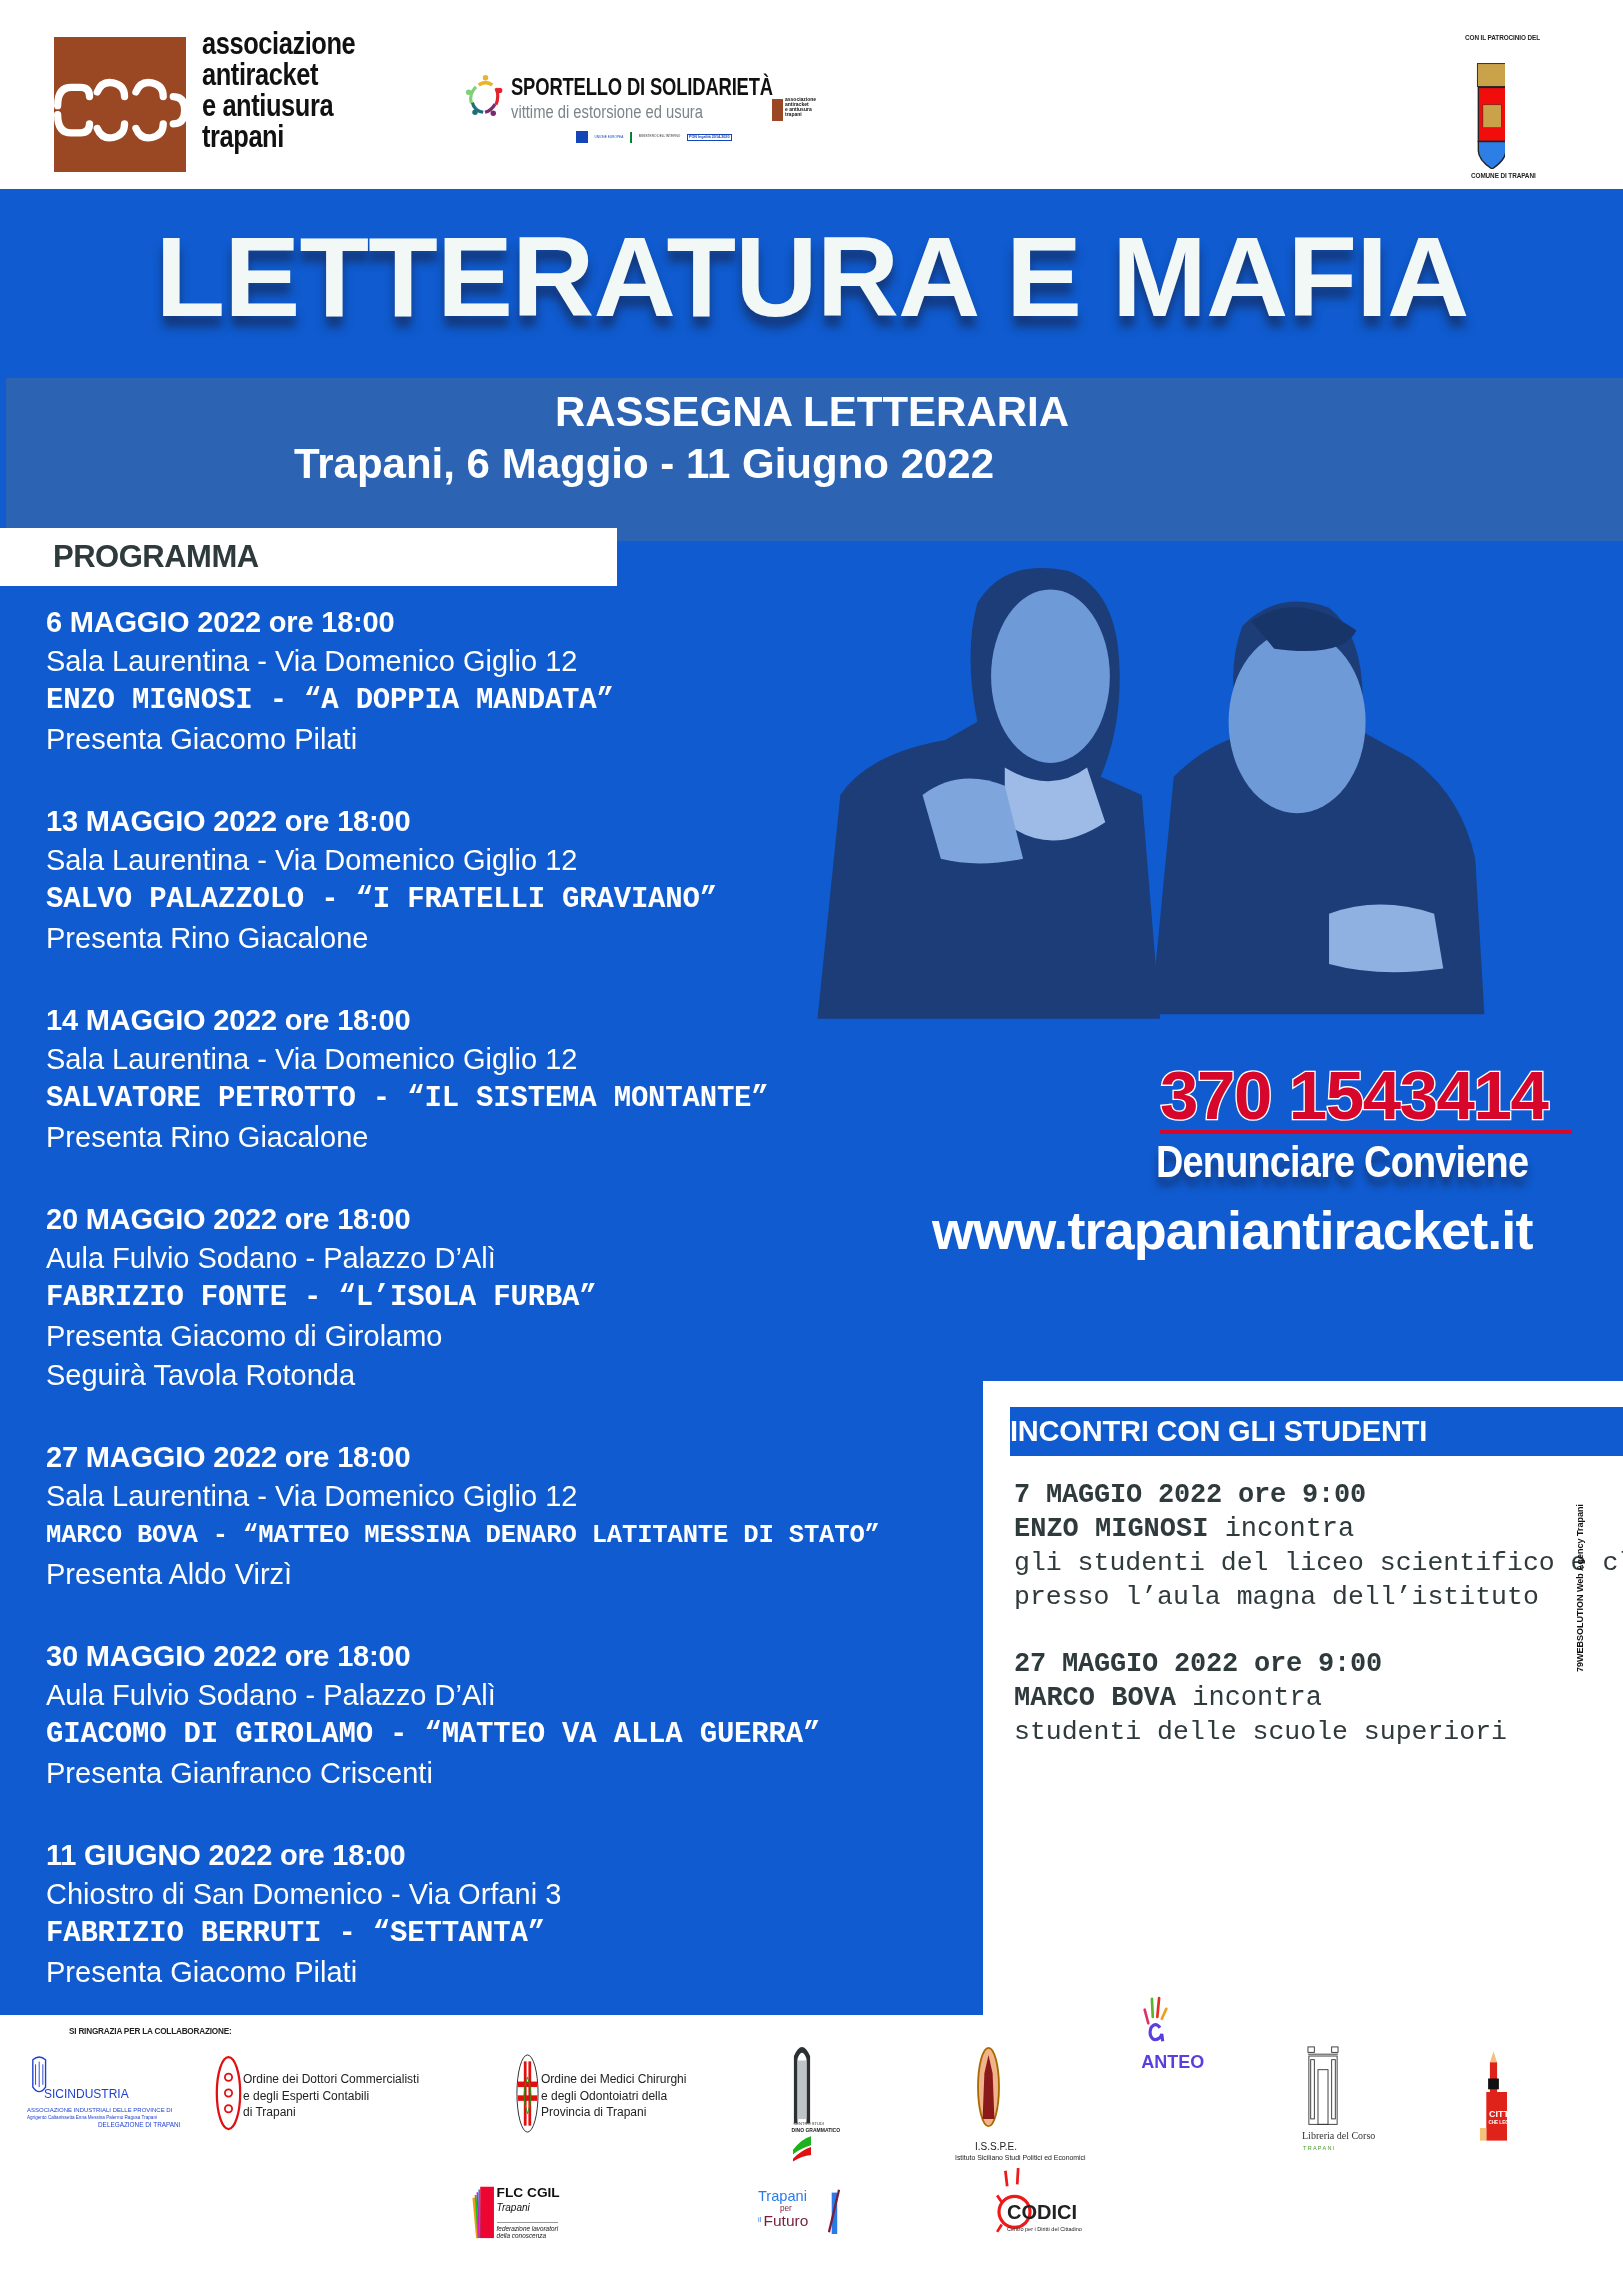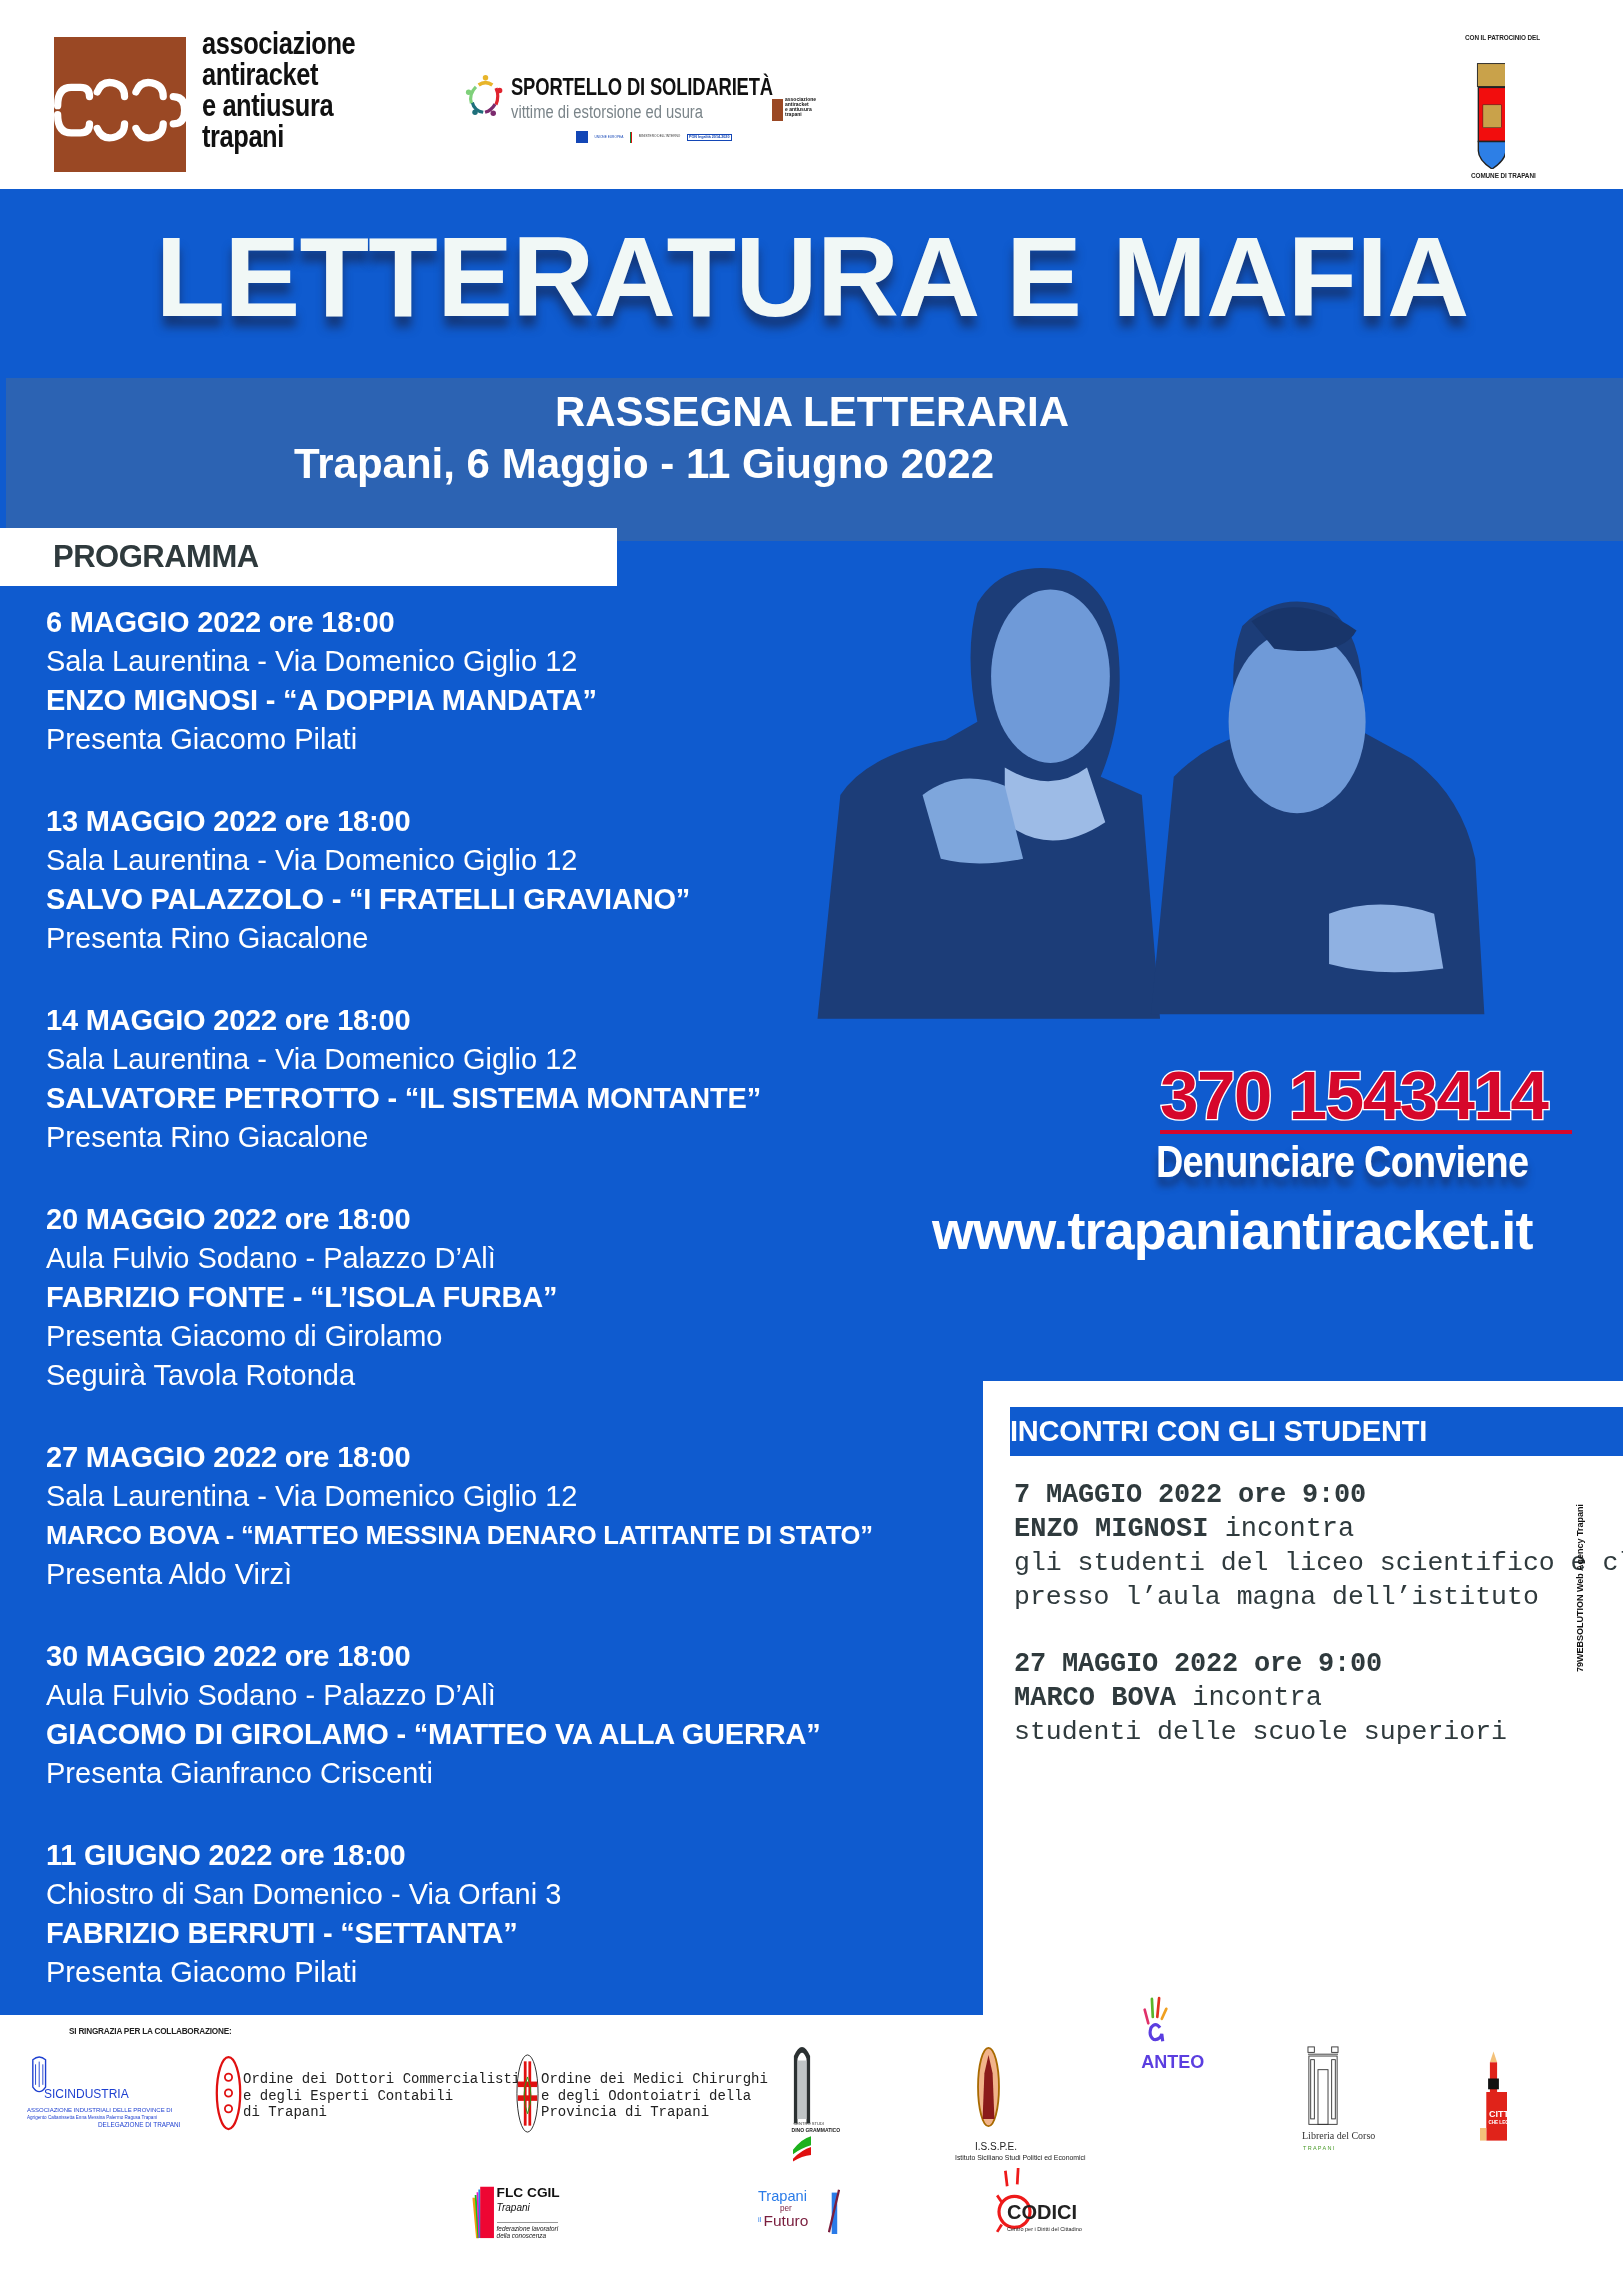--- a/index.html
+++ b/index.html
@@ -44,21 +44,21 @@
   .subtitle-2 { left: 0; top: 439px; width: 1288px; text-align: center; font-size: 42px; line-height: 50px; color: #fff; font-weight: 700; }
 
   .programma-box { left: 0; top: 528px; width: 617px; height: 58px; background: #ffffff; }
   .programma-label { left: 53px; top: 539px; font-size: 31px; font-weight: 700; color: #2f3a3d; letter-spacing: -0.5px; }
 
   
   .events { left: 46px; top: 603px; width: 914px; color: #fff; }
   .event { margin-bottom: 43px; }
   .event .ev-date { font-size: 29px; font-weight: 700; line-height: 39px; white-space: nowrap; letter-spacing:-0.2px; }
   .event .ev-venue, .event .ev-presenter, .event .ev-extra { font-size: 29px; line-height: 39px; white-space: nowrap; }
-  .event .ev-book { font-size: 29px; font-weight: 700; line-height: 39px; white-space: nowrap; letter-spacing:-0.2px; }
+  .event .ev-book { font-size: 29px; font-weight: 700; line-height: 39px; white-space: nowrap; letter-spacing:-0.2px;font-family:Liberation Mono, monospace; }
   .event .ev-book.small { font-size: 25.6px; }
 
   
   .photo { left: 749px; top: 539px; width: 829px; height: 489px; }
 
   
   .phone { left: 1160px; top: 1059px; font-size: 69px; font-weight: 700; color: #d6072b; line-height: 73px; letter-spacing: -1.4px;
     -webkit-text-stroke: 2.7px #ffffff; paint-order: stroke fill; white-space:nowrap; }
   .phone-rule { left: 1160px; top: 1130px; width: 412px; height: 3.7px; background: #d6072b; }
   .slogan { left: 1156px; top: 1137px; font-size: 44px; font-weight: 700; color: #fff; line-height: 50px; white-space:nowrap; letter-spacing:-0.9px;
@@ -75,21 +75,21 @@
   .meeting .m-who { font-size: 27px; line-height: 34px; white-space:nowrap; }
   .meeting .m-who b { font-weight:700; }
   .meeting .m-line { font-size: 26.5px; line-height: 34px; white-space:nowrap; }
   .credit { left: 1581px; top: 1544px; font-size: 9px; font-weight: 700; color: #111; white-space:nowrap;
     transform: rotate(-90deg); transform-origin: left top; }
   .credit-wrap { left: 1575px; top: 1672px; }
 
   
   .thanks { left: 69px; top: 2027px; font-size: 8.2px; font-weight: 700; color: #222; white-space:nowrap; letter-spacing:-0.2px; }
   .sponsor { position:absolute; }
-  .sp-text { font-size: 14px; color: #222; line-height: 12.8px; white-space:nowrap;font-family:Liberation Mono, monospace; }
+  .sp-text { font-size: 12px; color: #222; line-height: 12.8px; white-space:nowrap; }
 </style>
 </head>
 <body>
 
 <div class="abs assoc-logo">
   <svg viewBox="0 0 290 295">
     <g fill="none" stroke="#ffffff" stroke-width="16" stroke-linecap="round">
       <path d="M8 150 q0 -40 30 -40 h20 q20 0 20 20"></path>
       <path d="M8 170 q0 40 30 40 h20 q20 0 20 -20"></path>
       <path d="M95 120 q10 -25 35 -20 q25 5 25 30"></path>

